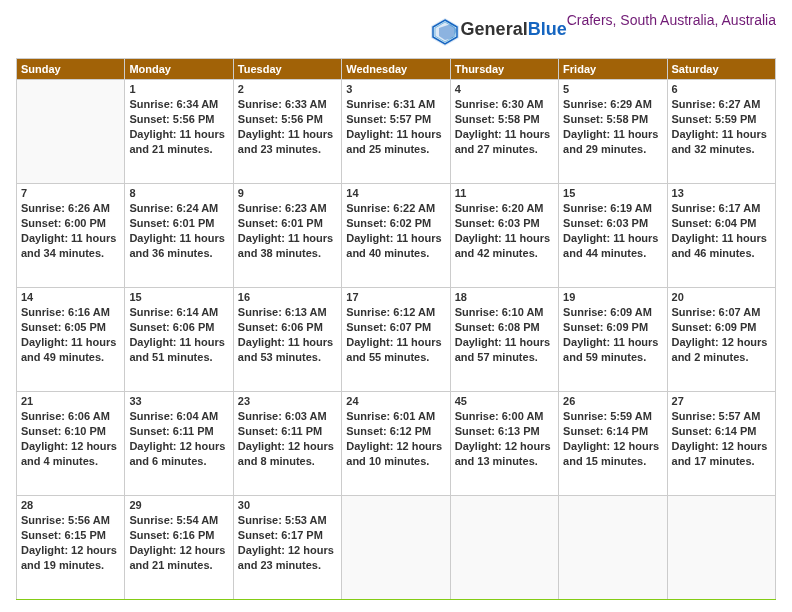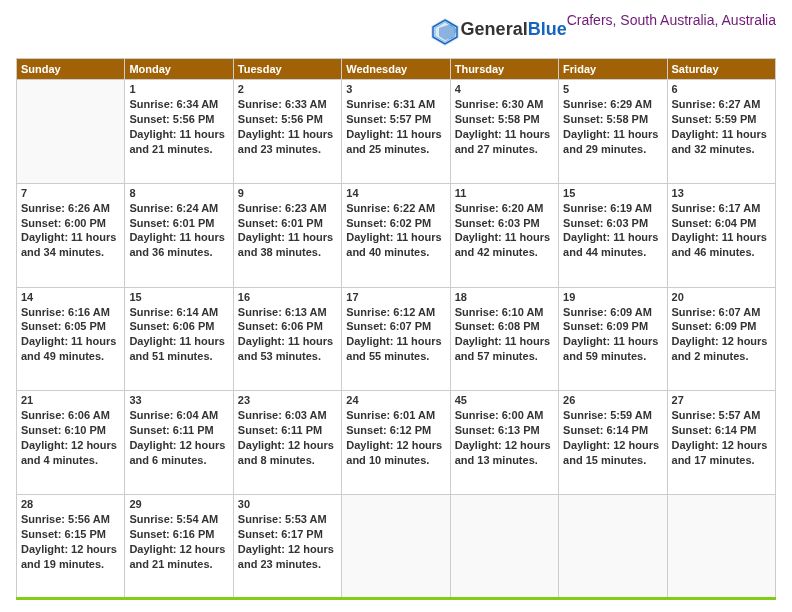--- a/index.html
+++ b/index.html
@@ -91,21 +91,21 @@
     .day-info {
       font-size: 11px;
       line-height: 1.35;
       color: #333;
       font-weight: bold;
     }
     .empty-cell {
       background: #f9f9f9;
     }
     tr:last-child td {
-      border-bottom: 3px solid #84cc16;
+      border-bottom: 1px solid #84cc16;
     }
   </style>
 </head>
 <body>
 
 <div class="page">
   <div class="header">
     <div class="logo">
       <div class="logo-icon">
         <svg width="32" height="32" viewBox="0 0 32 32">

